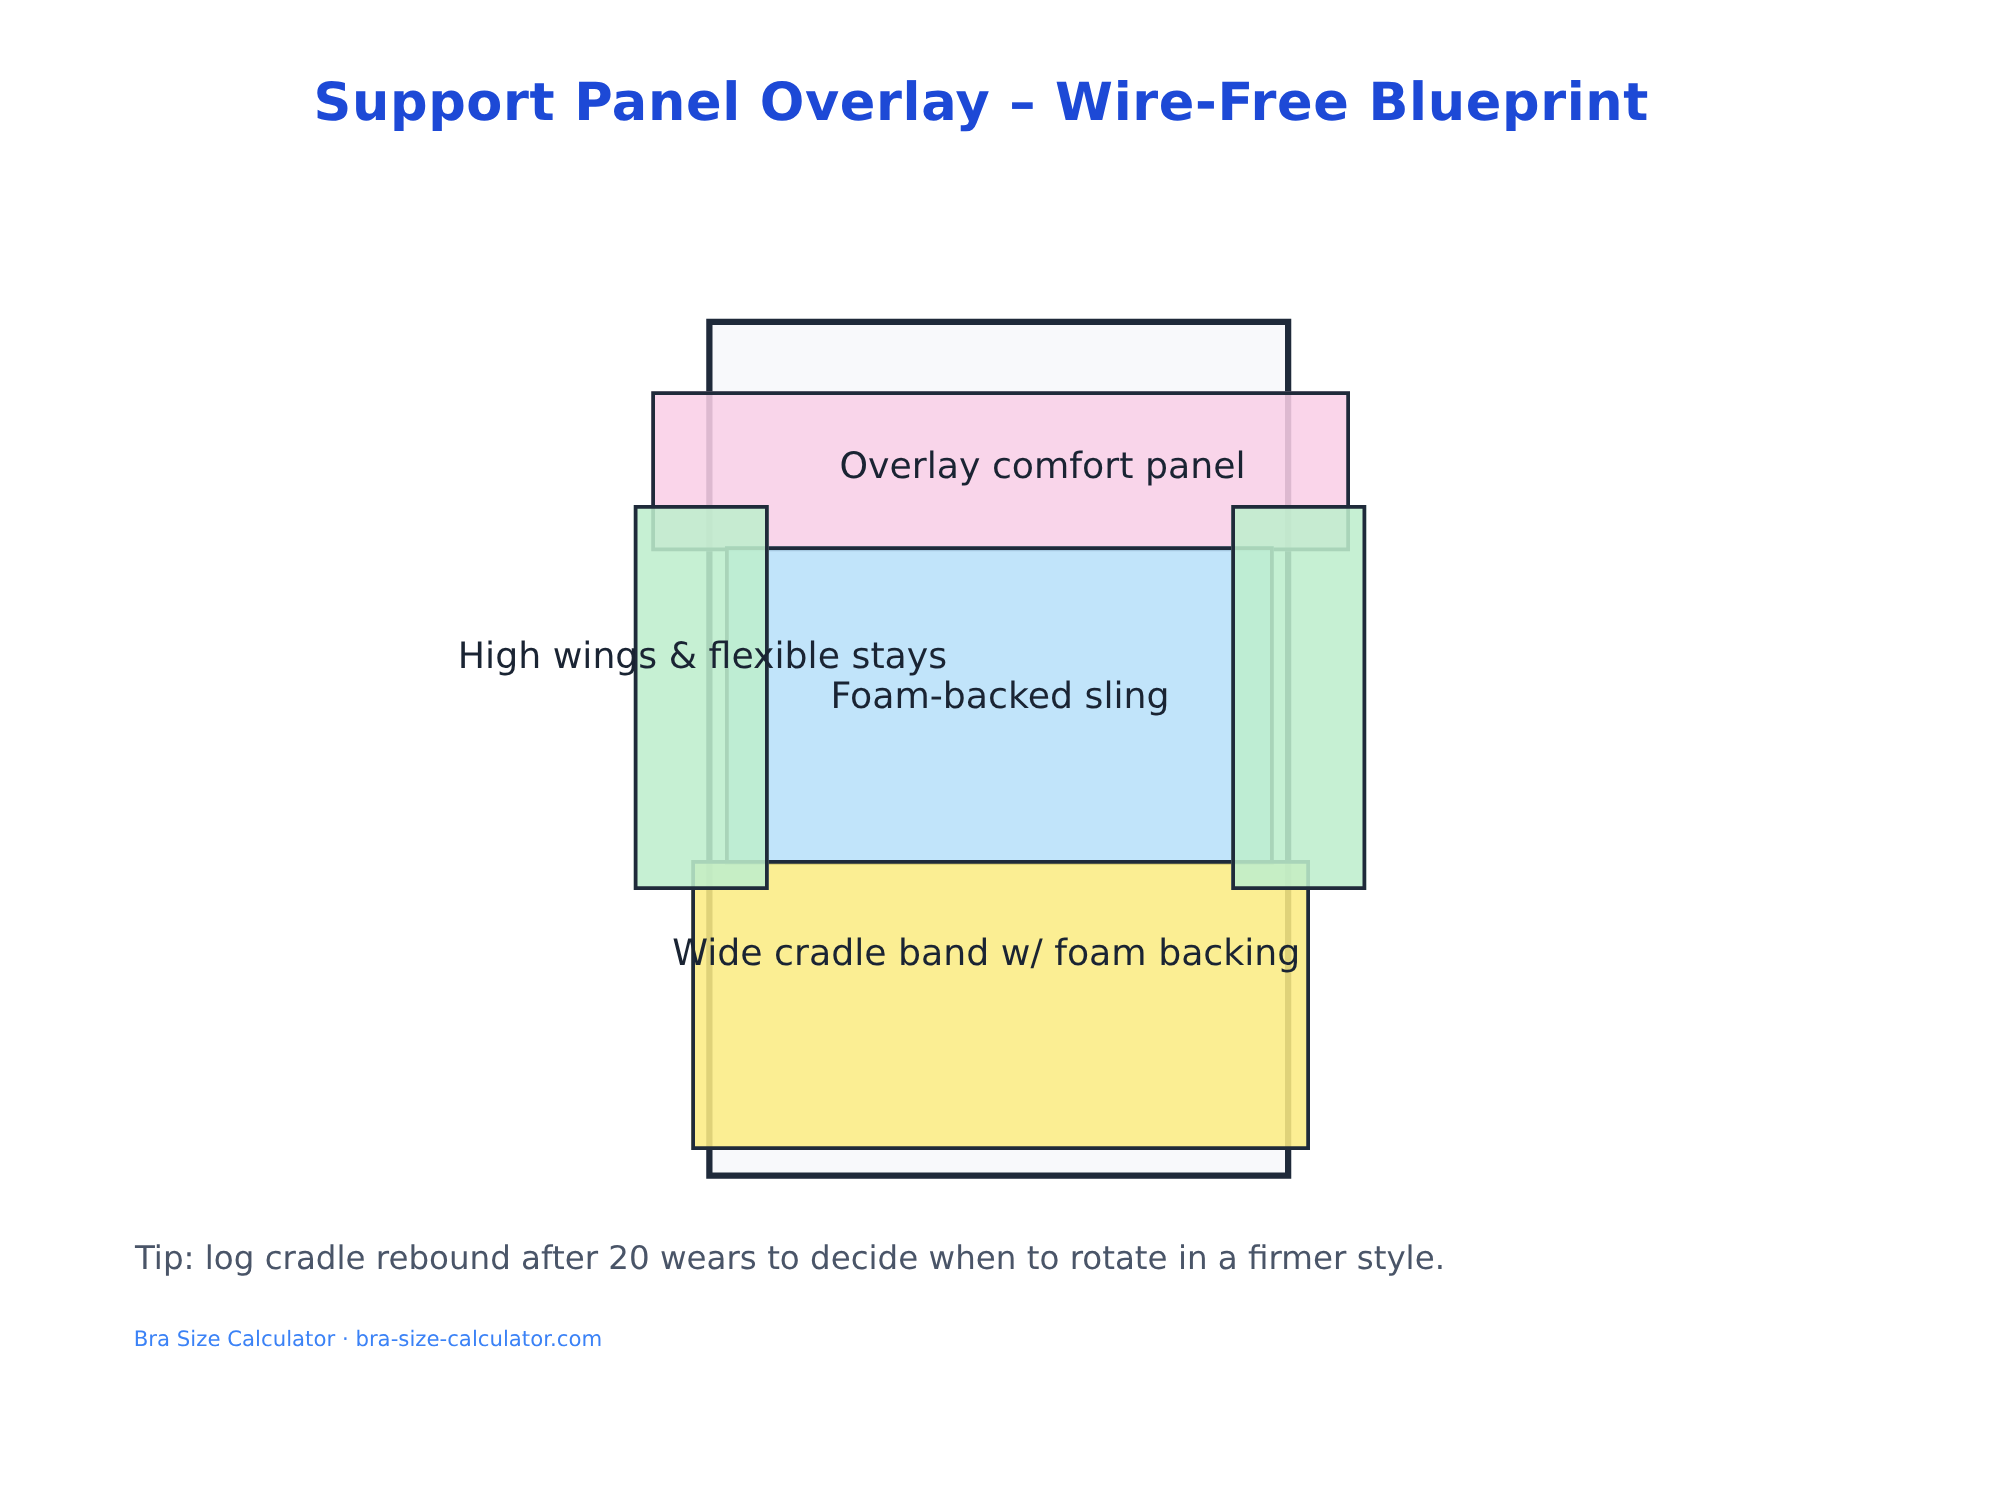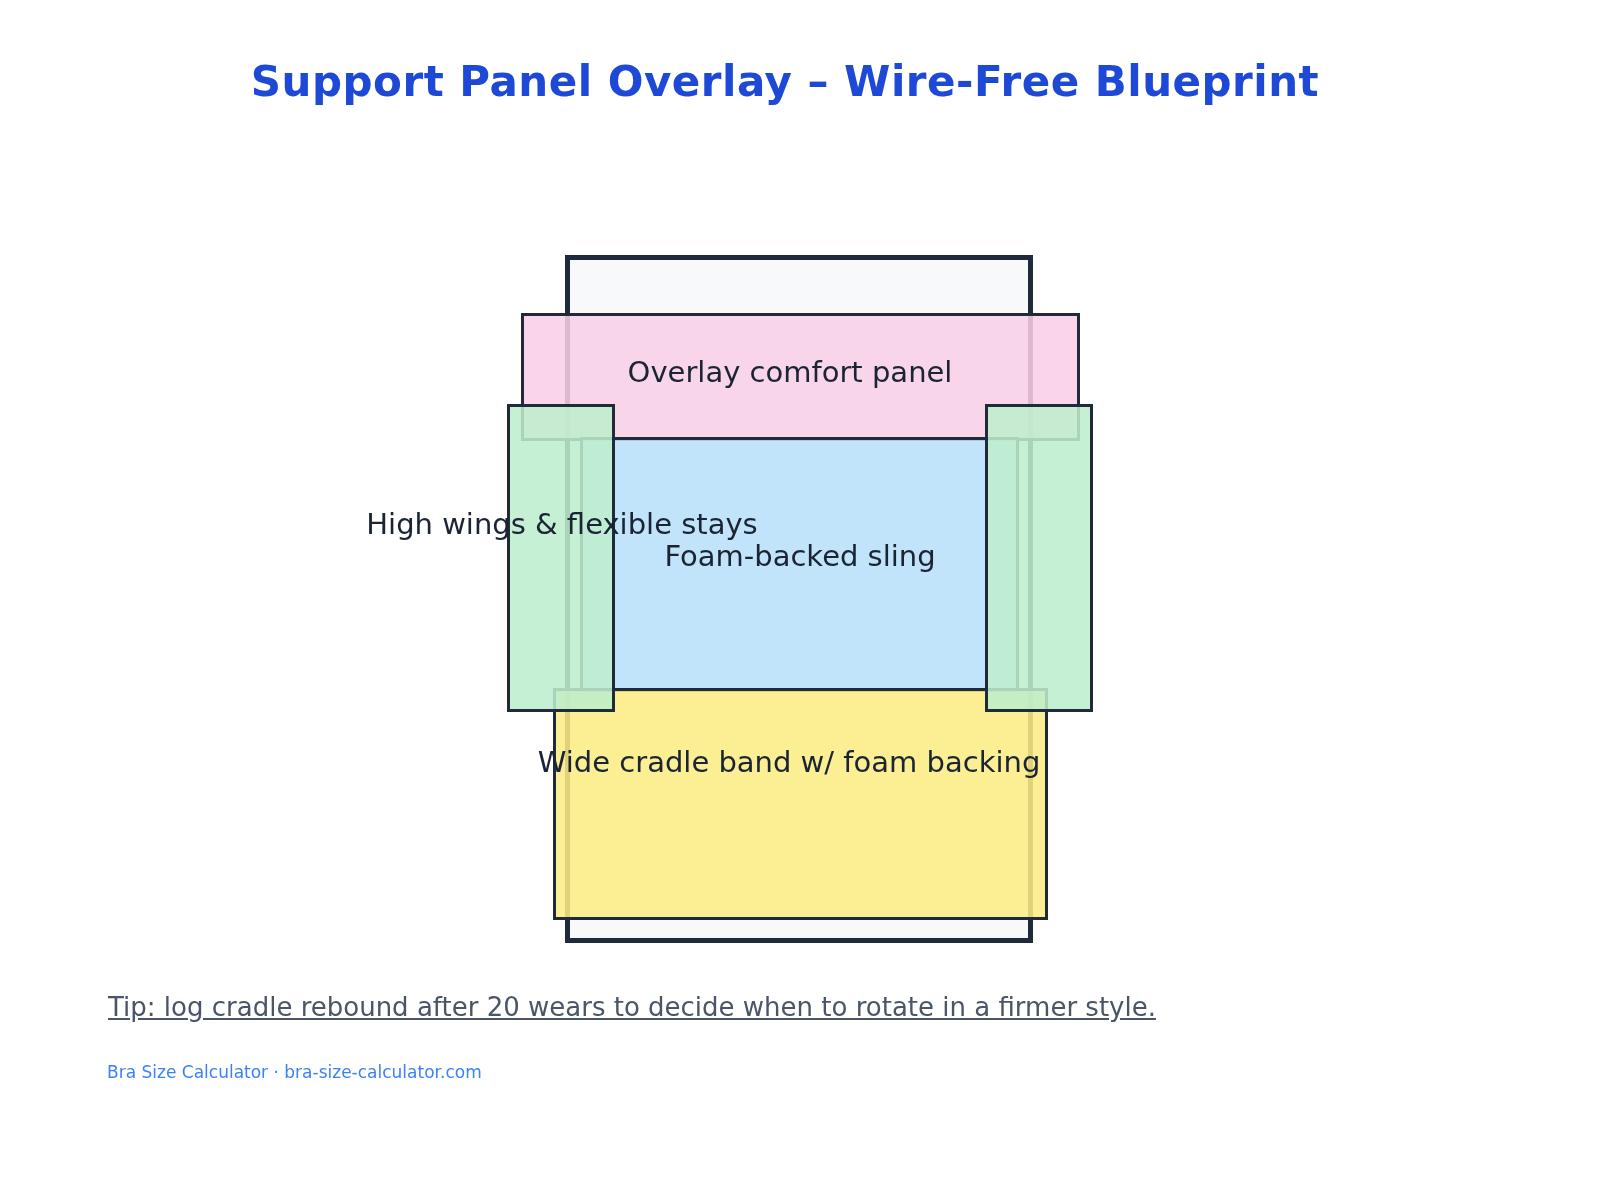--- a/index.html
+++ b/index.html
@@ -86,33 +86,32 @@
   .panel-wing.left  { left: 507px; }
   .panel-wing.right { left: 985px; }
   
   .lbl {
     position: absolute;
     transform: translate(-50%, -50%);
     white-space: nowrap;
     font-size: 29px;
     color: var(--label-color, #1a2433);
   }
-  .lbl-overlay { left: 790px; top: 372px; }
+  .lbl-overlay { left: 834px; top: 372px; }
   .lbl-sling   { left: 800px; top: 556px; }
   .lbl-wings   { left: 562px; top: 524px; }
   .lbl-cradle  { left: 789px; top: 762px; }
   
   .tip {
     position: absolute;
     left: 108px;
     top: 992px;
     margin: 0;
     font-size: 26px;
     color: var(--tip-color, #4a5568);
-    text-decoration: underline;
   }
   .footer {
     position: absolute;
     left: 107px;
     top: 1062px;
     margin: 0;
     font-size: 17px;
   }
   .footer a {
     color: var(--link-color, #3b82f6);

